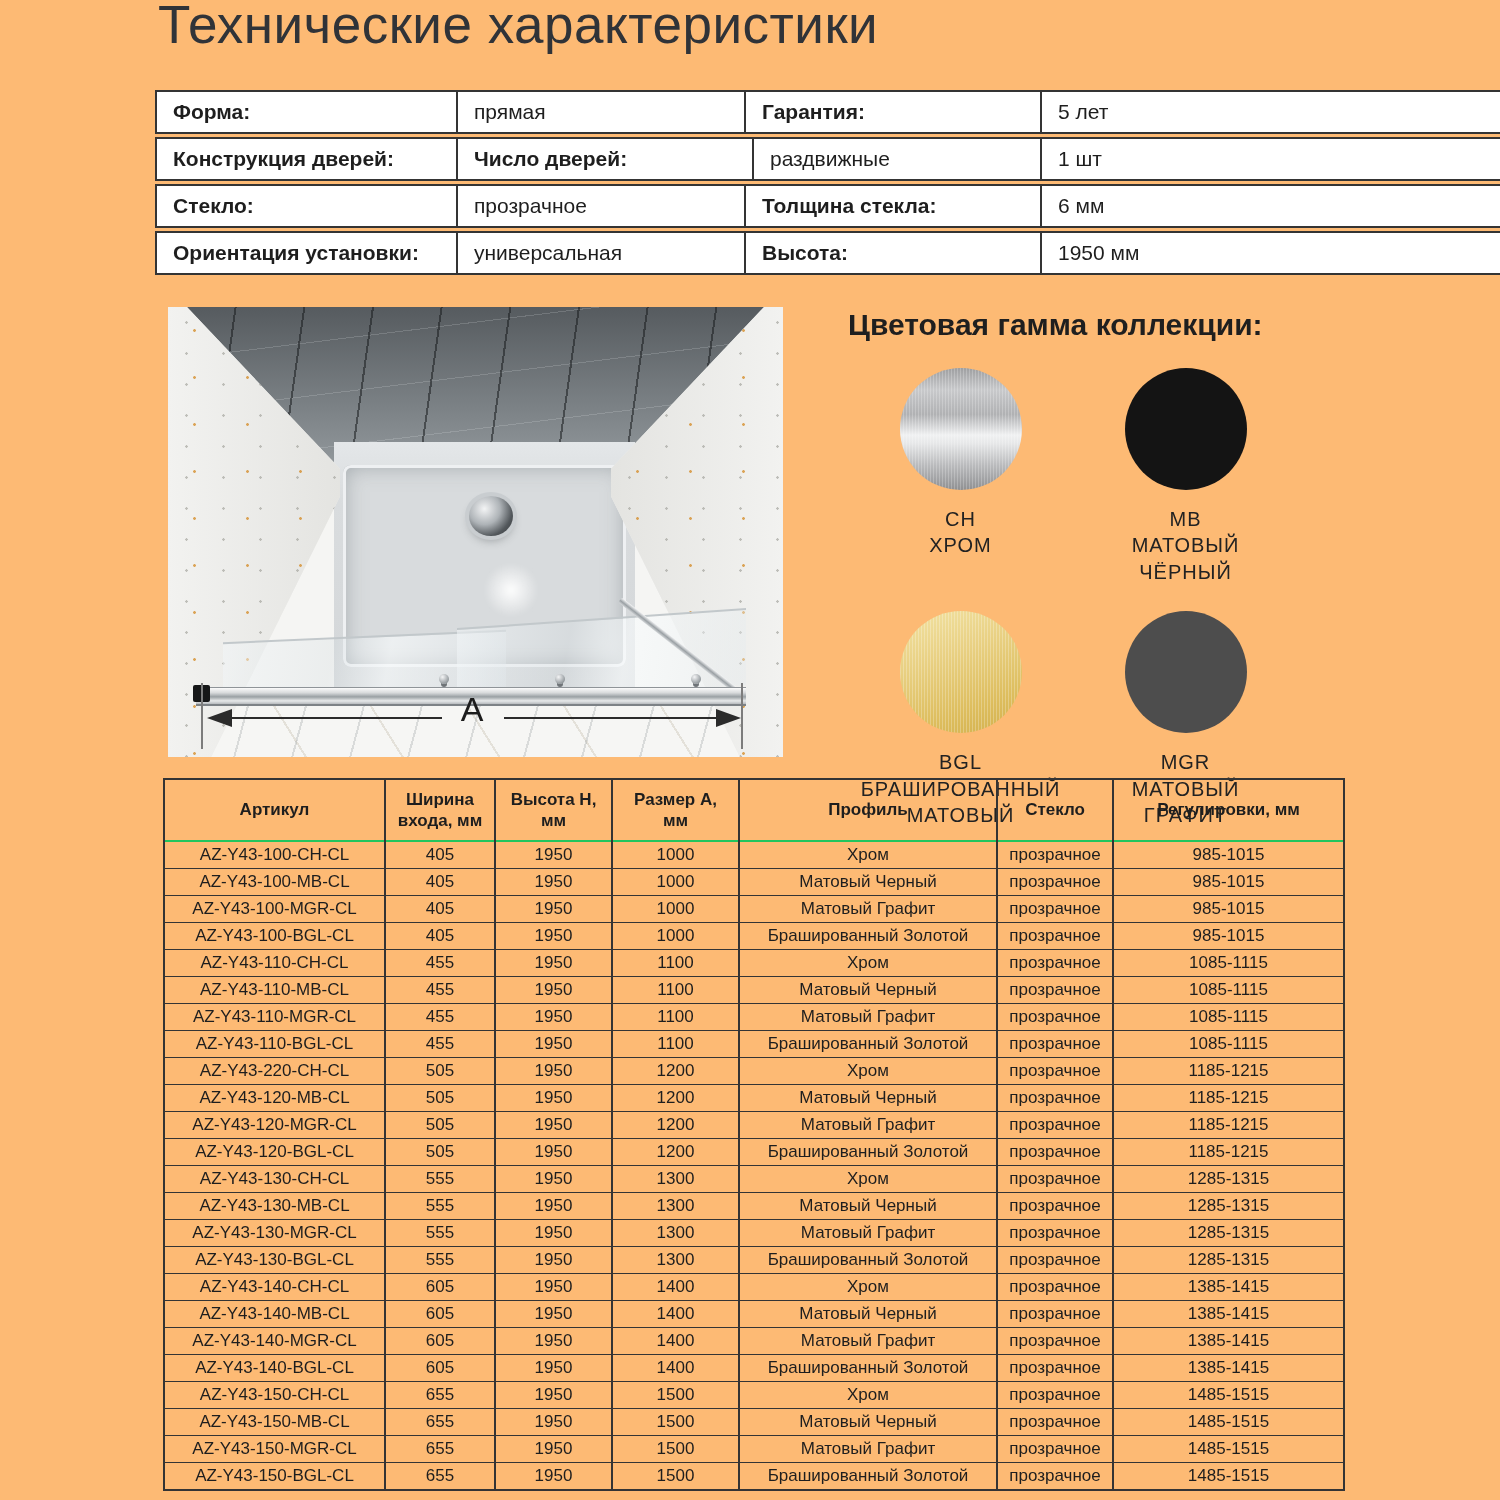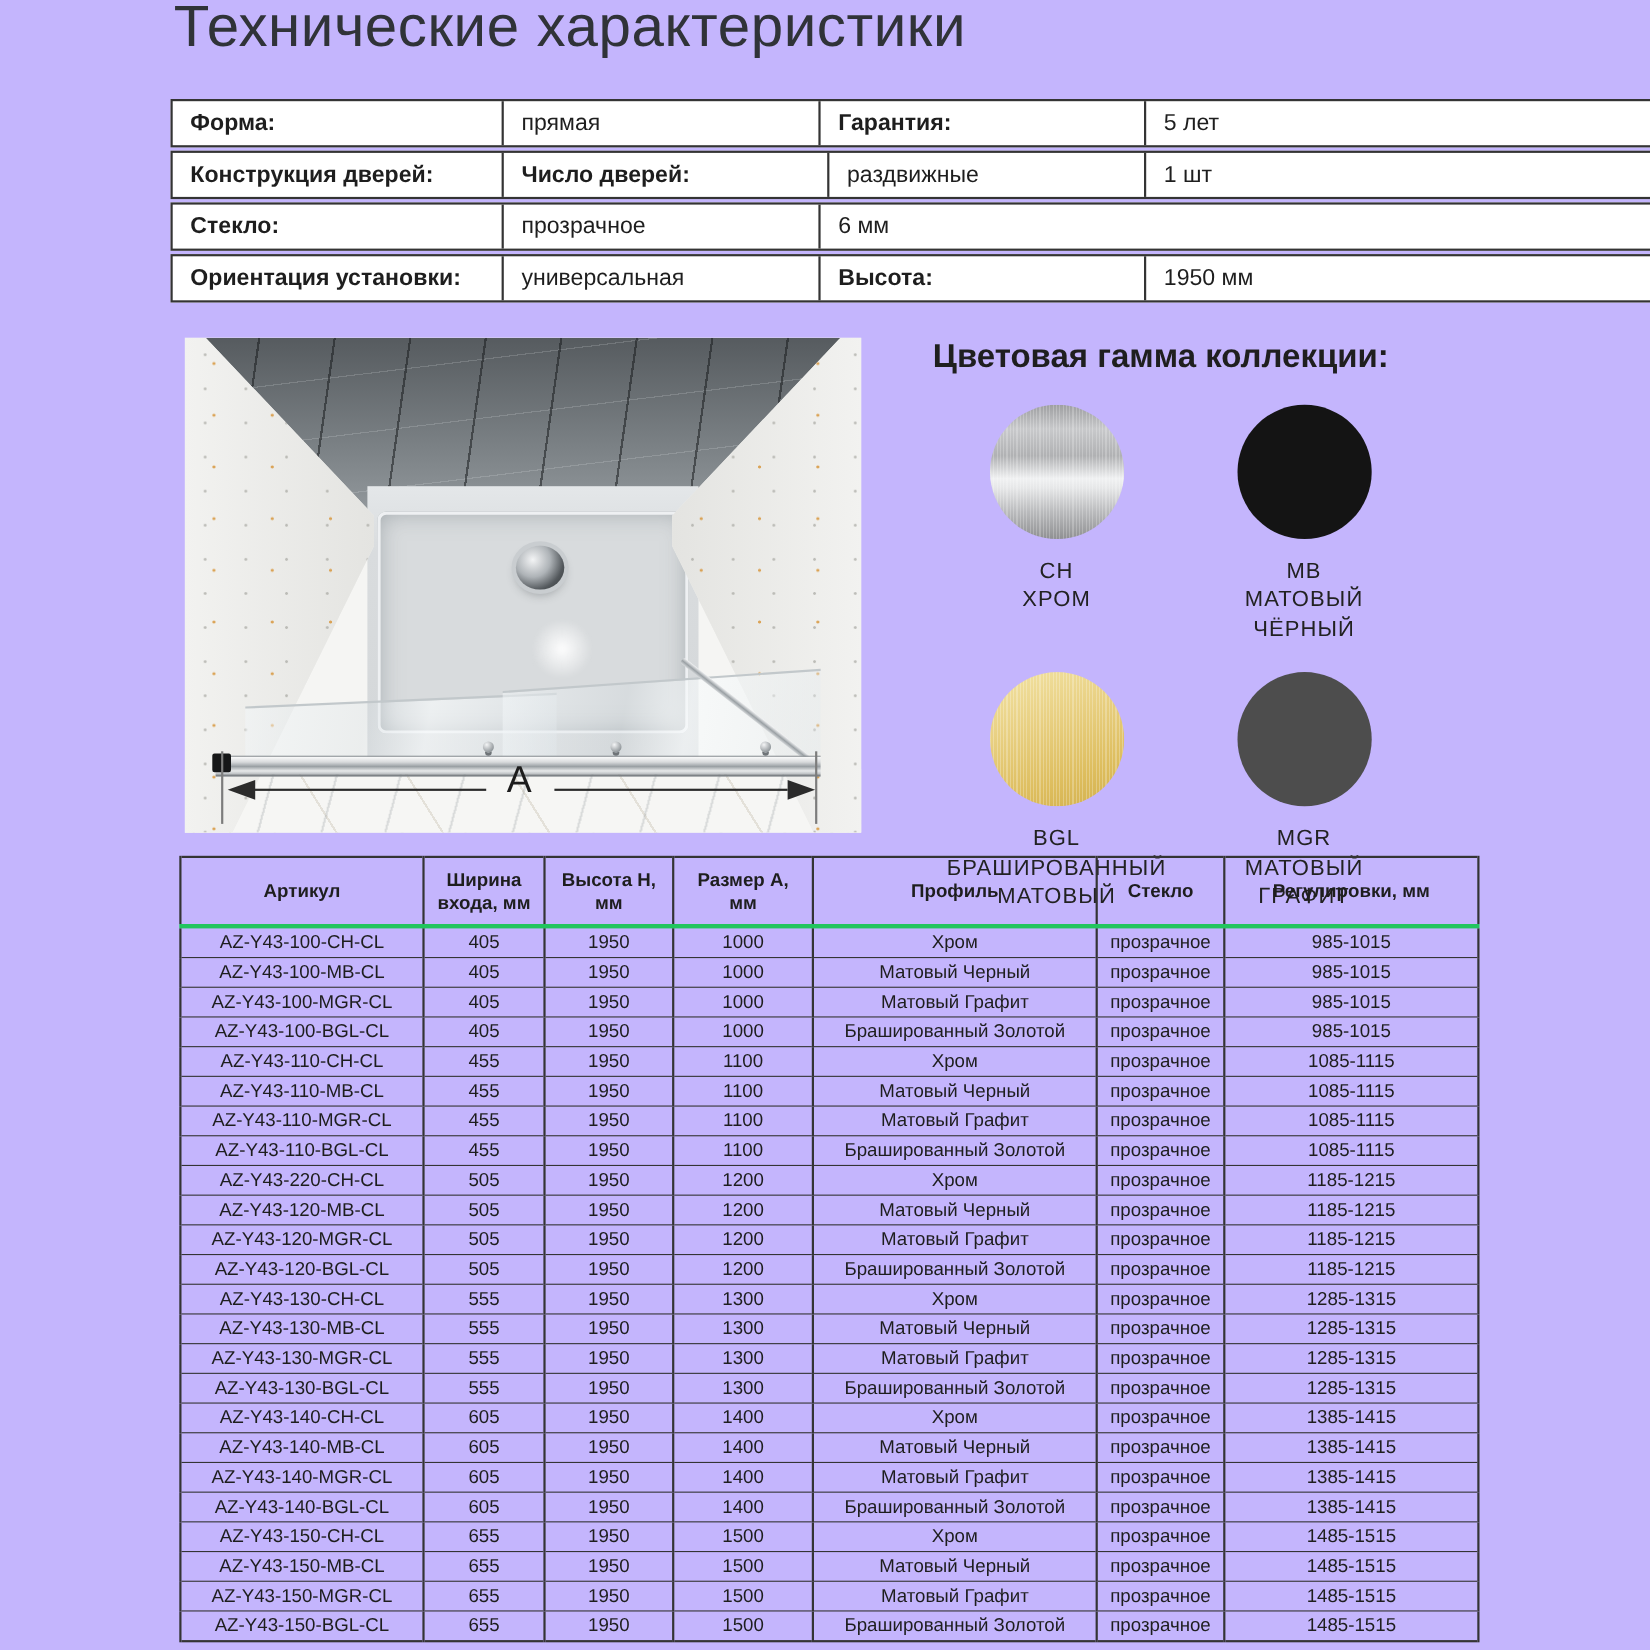--- a/index.html
+++ b/index.html
@@ -1,17 +1,17 @@
 <!DOCTYPE html>
 <html lang="ru"><head>
 <meta charset="utf-8">
 <style>
   html,body{margin:0;padding:0;background:#ffffff;}
   body{width:1500px;height:1500px;font-family:"Liberation Sans",sans-serif;color:#1e1e1e;overflow:hidden;}
-  .page{position:relative;width:1500px;height:1500px;background:#c4b5fd;}
+  .page{position:relative;width:1500px;height:1500px;background:#fdba74;}
 
   
   .page-title{position:absolute;left:158px;top:-6px;margin:0;font-size:53px;font-weight:500;
     color:#303338;letter-spacing:0.5px;}
 
   
   .spec-table{position:absolute;left:155px;top:90px;width:1403px;display:flex;flex-direction:column;gap:3px;}
   .spec-row{display:flex;height:44px;border:2px solid #343434;box-sizing:border-box;background:#fff;}
   .spec-cell{display:flex;align-items:center;box-sizing:border-box;font-size:21px;padding:0 10px 0 16px;
     white-space:nowrap;overflow:hidden;}
@@ -86,21 +86,21 @@
     background:repeating-linear-gradient(90deg,rgba(255,255,255,.25) 0 1px,rgba(0,0,0,0) 1px 3px),
       linear-gradient(160deg,#f2e3a4 0%,#e9d184 35%,#ddbd5d 75%,#d2b04e 100%);}
   .swatch-label{margin-top:16px;font-size:20px;line-height:1.32;letter-spacing:1px;text-align:center;color:#222;}
 
   
   .size-table{position:absolute;left:163px;top:778px;width:1180px;border-collapse:collapse;table-layout:fixed;
     border:2px solid #343434;}
   .size-table th,.size-table td{border:1px solid #343434;border-left-width:2px;border-right-width:2px;
     text-align:center;vertical-align:middle;overflow:hidden;white-space:nowrap;}
   .size-table th{height:60px;font-size:17px;font-weight:700;padding:0 10px;white-space:normal;line-height:1.25;}
-  .size-table thead tr{border-bottom:4px solid #22c55e;padding-left:38px;}
+  .size-table thead tr{border-bottom:2px solid #22c55e;padding-left:38px;}
   .size-table td{height:26px;font-size:17px;font-weight:400;padding:0 4px;}
 </style>
 </head>
 <body>
 
 <div class="page">
 
   <h1 class="page-title">Технические характеристики</h1>
 
   <div class="spec-table">
@@ -112,20 +112,21 @@
       </div>
       <div class="spec-row">
         <div class="spec-cell spec-label c0">Конструкция дверей:</div>
         <div class="spec-cell spec-label c2">Число дверей:</div>
         <div class="spec-cell spec-value c1">раздвижные</div>
         <div class="spec-cell spec-value c3">1 шт</div>
       </div>
       <div class="spec-row">
         <div class="spec-cell spec-label c0">Стекло:</div>
         <div class="spec-cell spec-value c1">прозрачное</div>
+        <div class="spec-cell spec-label c2">Толщина стекла:</div>
         <div class="spec-cell spec-value c3">6 мм</div>
       </div>
       <div class="spec-row">
         <div class="spec-cell spec-label c0">Ориентация установки:</div>
         <div class="spec-cell spec-value c1">универсальная</div>
         <div class="spec-cell spec-label c2">Высота:</div>
         <div class="spec-cell spec-value c3">1950 мм</div>
       </div>
     </div>
 

